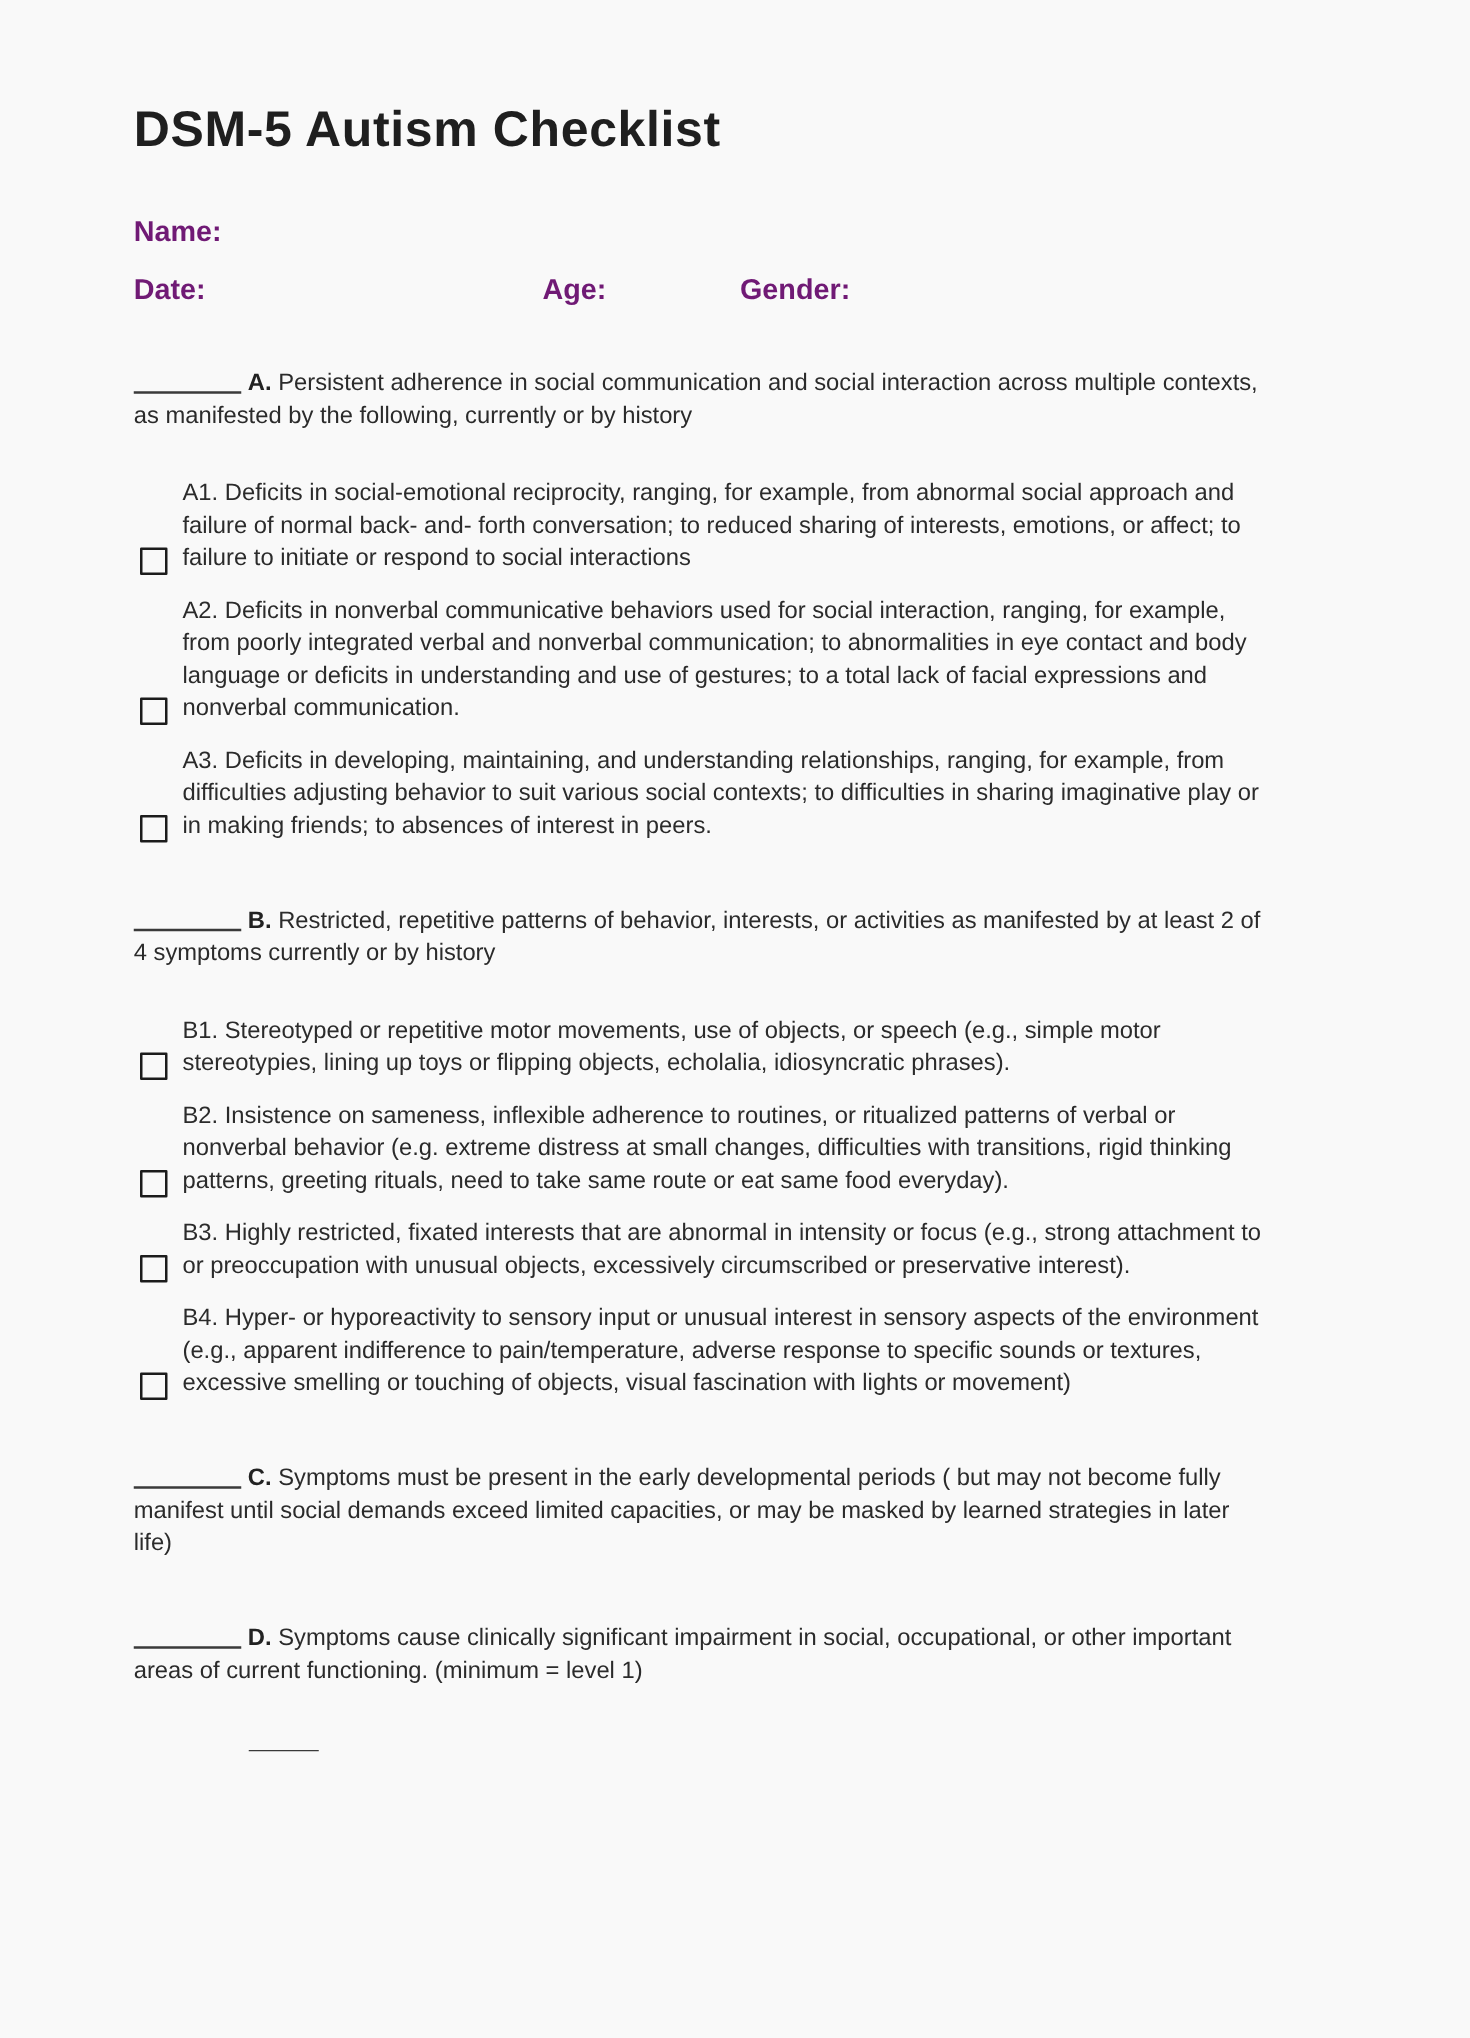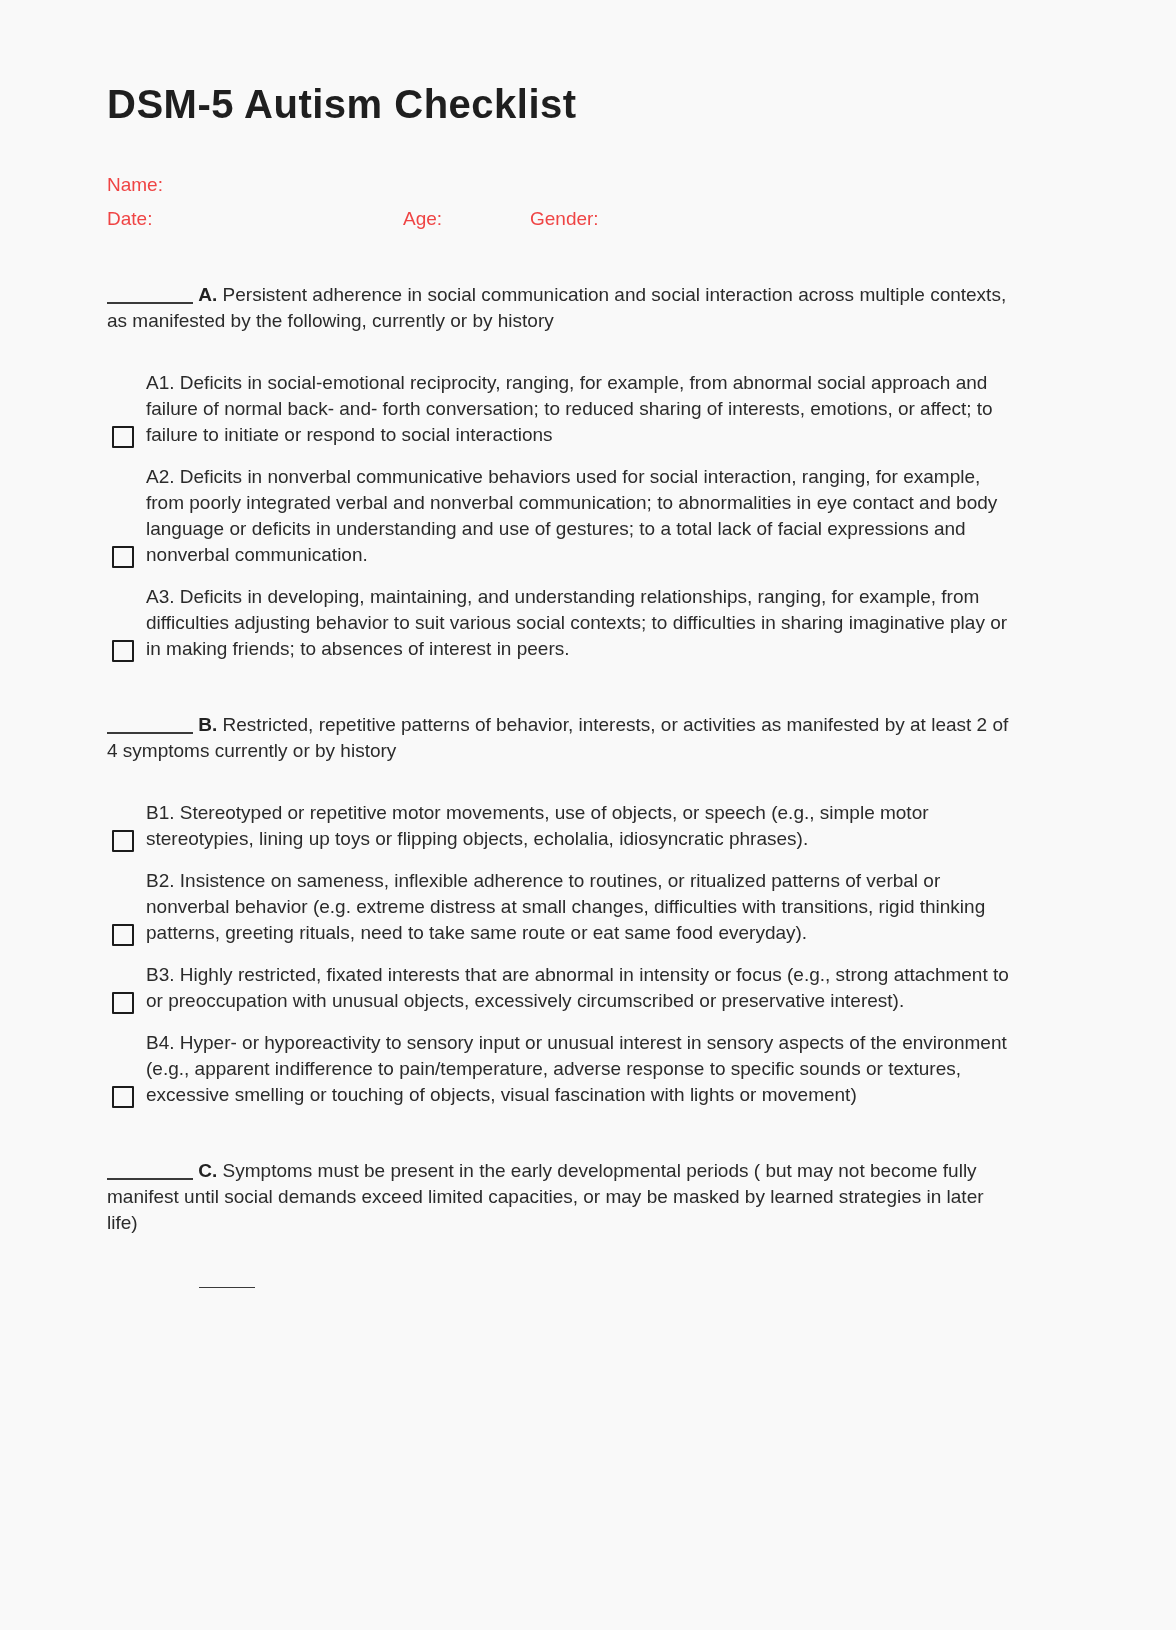--- a/index.html
+++ b/index.html
@@ -21,23 +21,23 @@
   }
   .doc-title {
     margin: 82px 0 0;
     text-align: left;
     font-size: 40px;
     line-height: 44px;
     font-weight: bold;
     color: #1f1f1f;
     letter-spacing: 0.5px;
   }
-  .meta { font-weight: normal; font-size: 19px; color: #ef4444; }
+  .meta { font-weight: bold; font-size: 23px; color: #701a75; }
   .meta-name { margin-top: 46px; }
-  .meta-row { margin-top: 8px; display: flex; }
+  .meta-row { margin-top: 20px; display: flex; gap: 31px; }
   .m-date { width: 296px; }
   .m-age { width: 127px; }
   .meta-clinician { margin-top: 20px; }
 
   p.section { margin: 50px 0 0; color: #2b2b2b; }
   p.section .letter { font-weight: bold; color: #222; }
   .blank {
     display: inline-block;
     width: 86px;
     height: 18px;
@@ -152,19 +152,24 @@
       <span>Hyper- or hyporeactivity to sensory input or unusual interest in sensory aspects of the environment (e.g., apparent indifference to pain/temperature, adverse response to specific sounds or textures, excessive smelling or touching of objects, visual fascination with lights or movement)</span>
     </span>
   </div>
 
   <p class="section">
     <span class="blank"></span>
     <span class="letter">C.</span>
     <span>Symptoms must be present in the early developmental periods ( but may not become fully manifest until social demands exceed limited capacities, or may be masked by learned strategies in later life)</span>
   </p>
 
+  <p class="section gap-lg">
+    <span class="blank"></span>
+    <span class="letter">D.</span>
+    <span>Symptoms cause clinically significant impairment in social, occupational, or other important areas of current functioning. (minimum = level 1)</span>
+  </p>
 
   <div class="severity-row">
     <span class="blank small"></span>
   </div>
 
 
 </div>
 
 </body></html>

